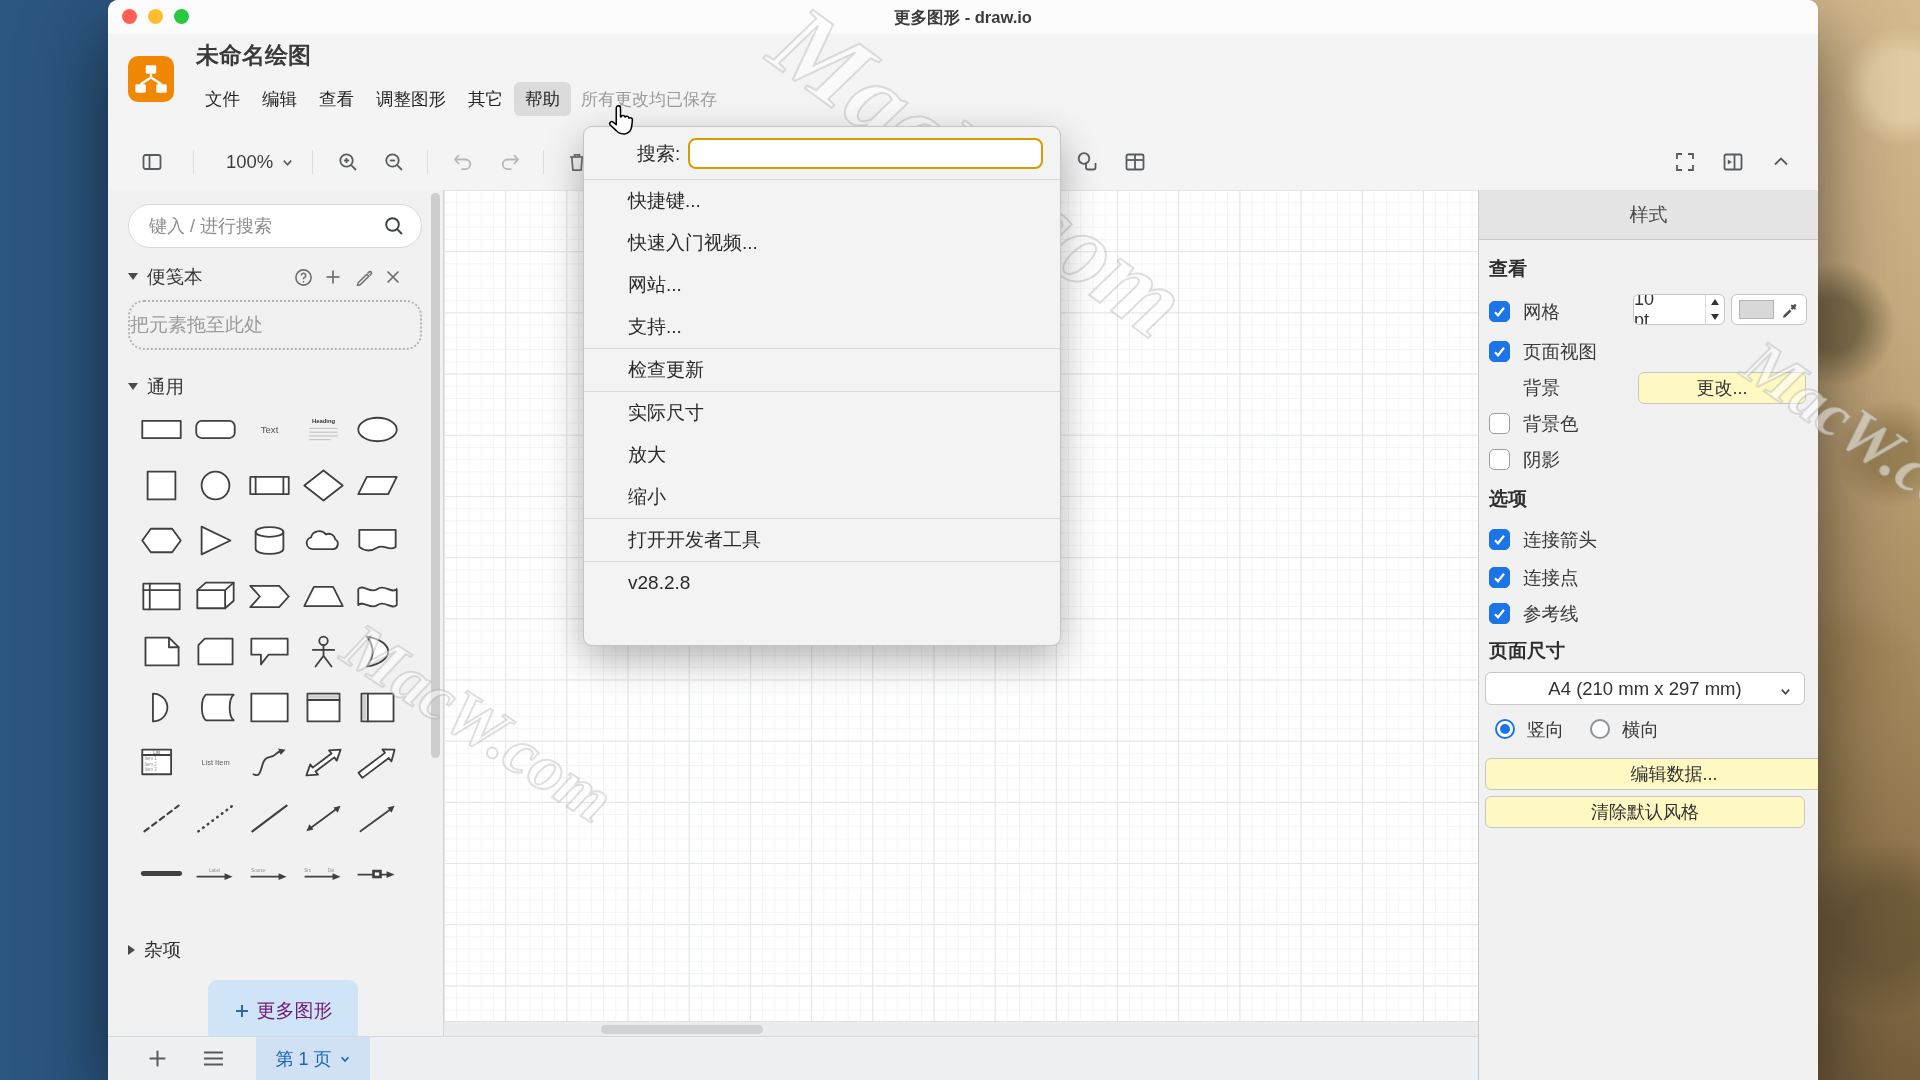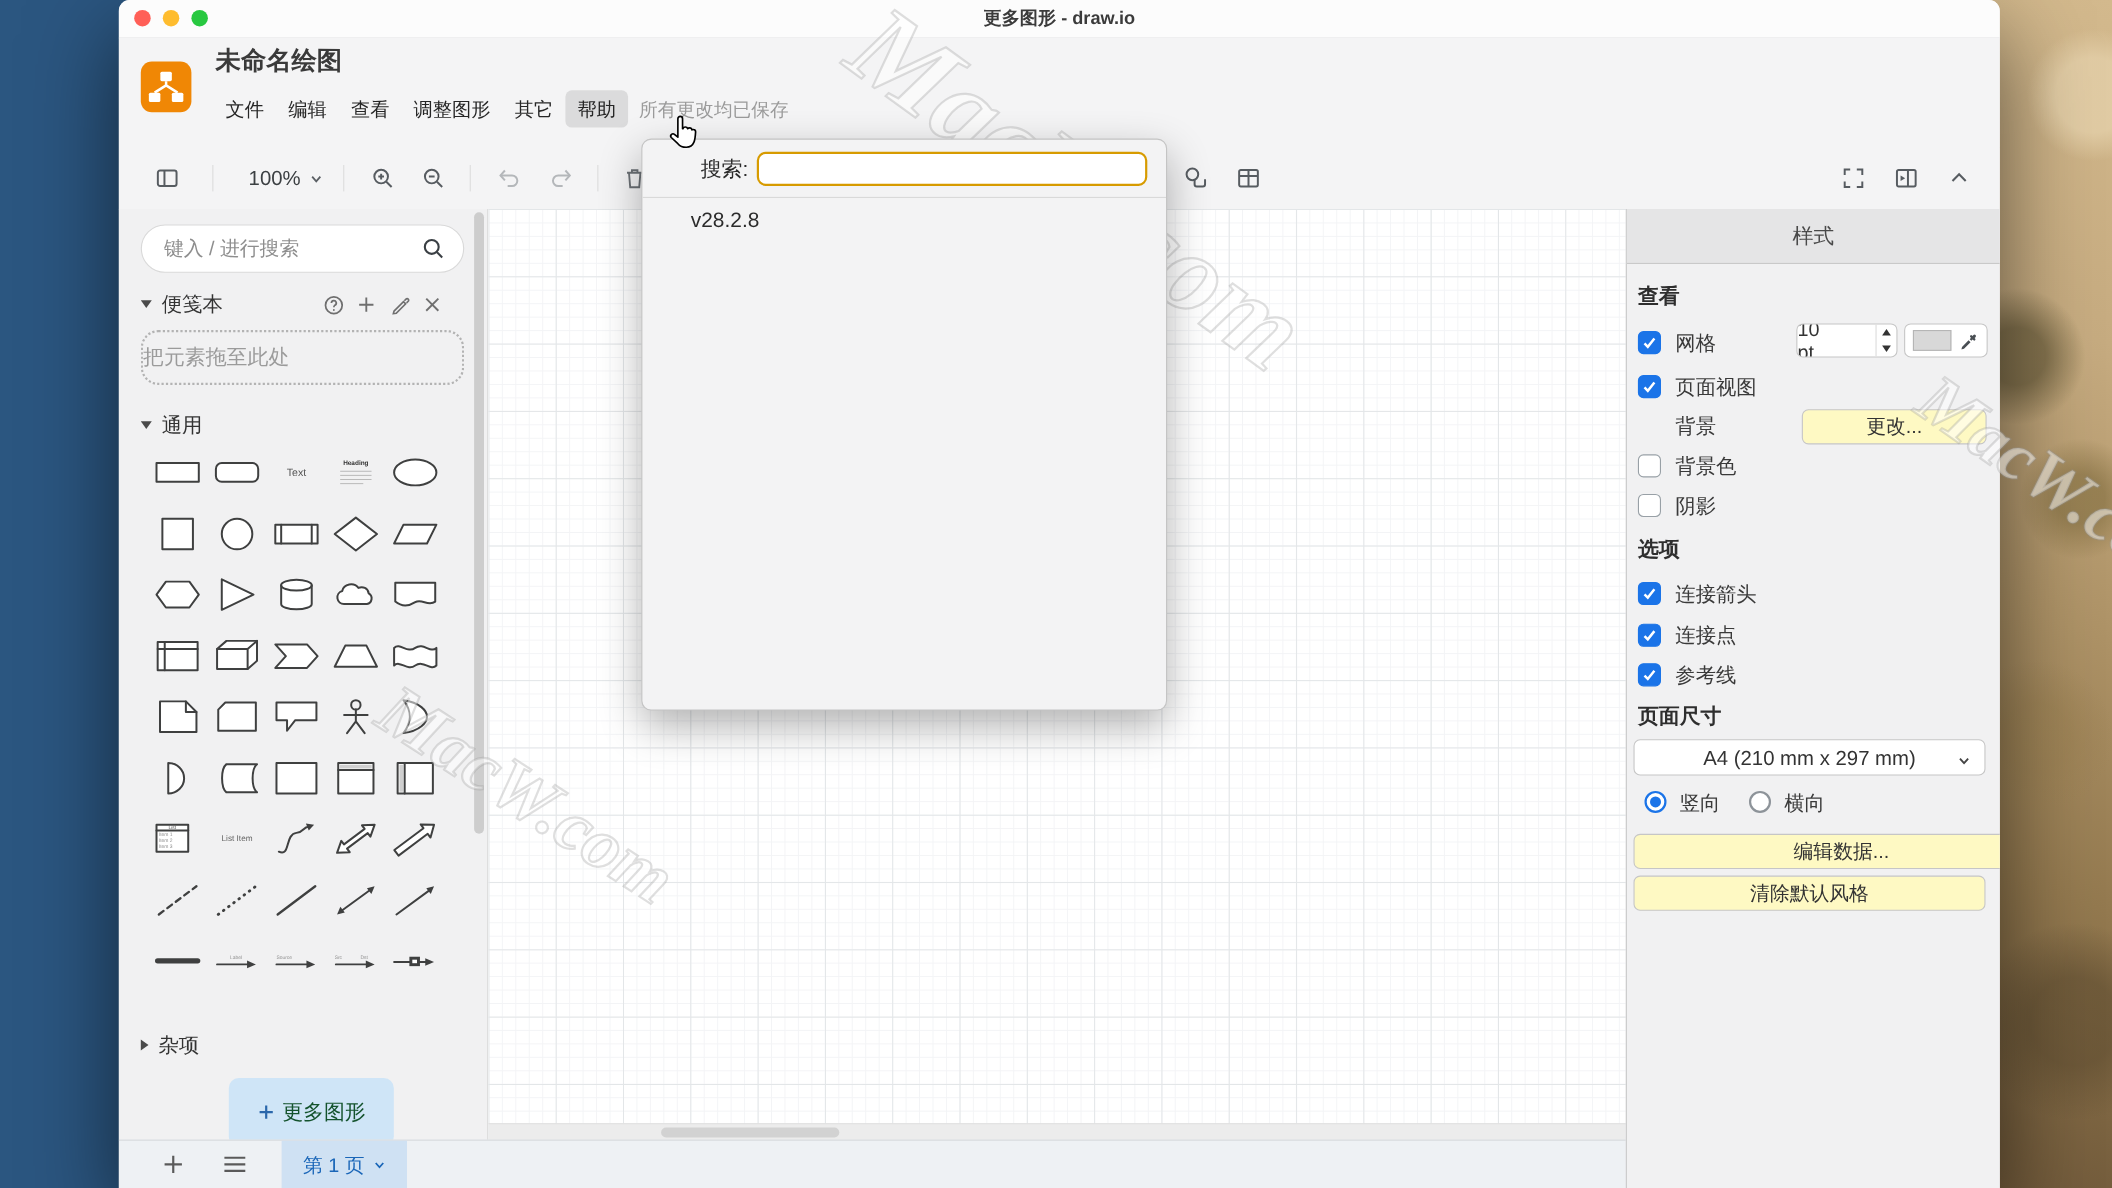--- a/index.html
+++ b/index.html
@@ -59,21 +59,21 @@
   svg.shape{stroke:#3f4040;stroke-width:1.7;fill:#fff;stroke-linejoin:round;stroke-linecap:round;}
   svg.shape .fill{fill:#3f4040;stroke:none;}
   svg.shape text{stroke:none;}
   svg.shape .t1{font-size:9px;fill:#555;text-anchor:middle;}
   svg.shape .t1s{font-size:7px;fill:#666;text-anchor:middle;}
   svg.shape .t2{font-size:5.5px;font-weight:bold;fill:#333;text-anchor:middle;}
   svg.shape .t3{font-size:4.2px;fill:#555;text-anchor:middle;}
   svg.shape .t3l{font-size:4.2px;fill:#909090;text-anchor:start;}
   svg.shape .thin{stroke:#b5b5b5;stroke-width:.8;}
   .more-btn{position:absolute;left:100px;top:790px;width:150px;height:62px;border-radius:9px;background:#cfe5f7;
-    color:#14532d;font-size:19px;display:flex;align-items:center;justify-content:center;gap:7px;}
+    color:#701a75;font-size:19px;display:flex;align-items:center;justify-content:center;gap:7px;}
   .vscroll{position:absolute;right:3px;top:3px;width:9px;height:565px;background:#c7c7c7;border-radius:5px;opacity:.85;}
   
   .canvas{position:absolute;top:190px;left:336px;right:340px;bottom:43px;background-color:#fff;
     background-image:
       linear-gradient(to right,#e3e6e8 1px,transparent 1px),
       linear-gradient(to bottom,#e3e6e8 1px,transparent 1px),
       linear-gradient(to right,#f3f4f6 1px,transparent 1px),
       linear-gradient(to bottom,#f3f4f6 1px,transparent 1px);
     background-size:61.2px 61.2px,61.2px 61.2px,12.24px 12.24px,12.24px 12.24px;}
   .hscroll{position:absolute;left:0;right:0;bottom:0;height:15px;background:#ececec;border-top:1px solid #e2e2e2;}
@@ -715,20 +715,35 @@
       <div class="fp-btn" style="left:6px;top:556px;width:320px;height:32px">清除默认风格</div>
     </div>
   </div>
 
   <div class="helpmenu">
     <div class="hm-search">
       <span>搜索:</span>
       <input class="hm-input" type="text" value="" style="">
     </div>
     <div class="hm-sep"></div>
+    <div id="hm-list">
+        <div class="hm-item">快捷键...</div>
+        <div class="hm-item">快速入门视频...</div>
+        <div class="hm-item">网站...</div>
+        <div class="hm-item">支持...</div>
+        <div class="hm-sep"></div>
+        <div class="hm-item">检查更新</div>
+        <div class="hm-sep"></div>
+        <div class="hm-item">实际尺寸</div>
+        <div class="hm-item">放大</div>
+        <div class="hm-item">缩小</div>
+        <div class="hm-sep"></div>
+        <div class="hm-item">打开开发者工具</div>
+        <div class="hm-sep"></div>
+      </div>
     <div class="hm-item">v28.2.8</div>
   </div>
 
   <div class="wm wm1">MacW.com</div>
   <div class="wm wm2">MacW.com</div>
 
   <div class="cursor">
     <svg viewBox="0 0 24 26" width="30" height="33">
       <path d="M9 3 c0-1 .8-1.8 1.7-1.8 .9 0 1.7.8 1.7 1.8 V10.2 l.3.05 c.2-.75.9-1.3 1.7-1.3 .8 0 1.5.55 1.7 1.3 .3-.4.8-.65 1.4-.65 .9 0 1.6.6 1.7 1.5 .3-.2.6-.3 1-.3 .95 0 1.7.8 1.7 1.7 0 0-.3 5.3-1.2 7.5 -.9 2.2-2.6 3.7-5.6 3.7 -3.4 0-4.6-.8-6.1-2.6 L4.2 16.6 c-.6-.7-.5-1.7.2-2.3 .6-.5 1.5-.5 2.1 0 L9 16.4 z" fill="#fff" stroke="#000" stroke-width="1.2" stroke-linejoin="round"></path>
     </svg>

